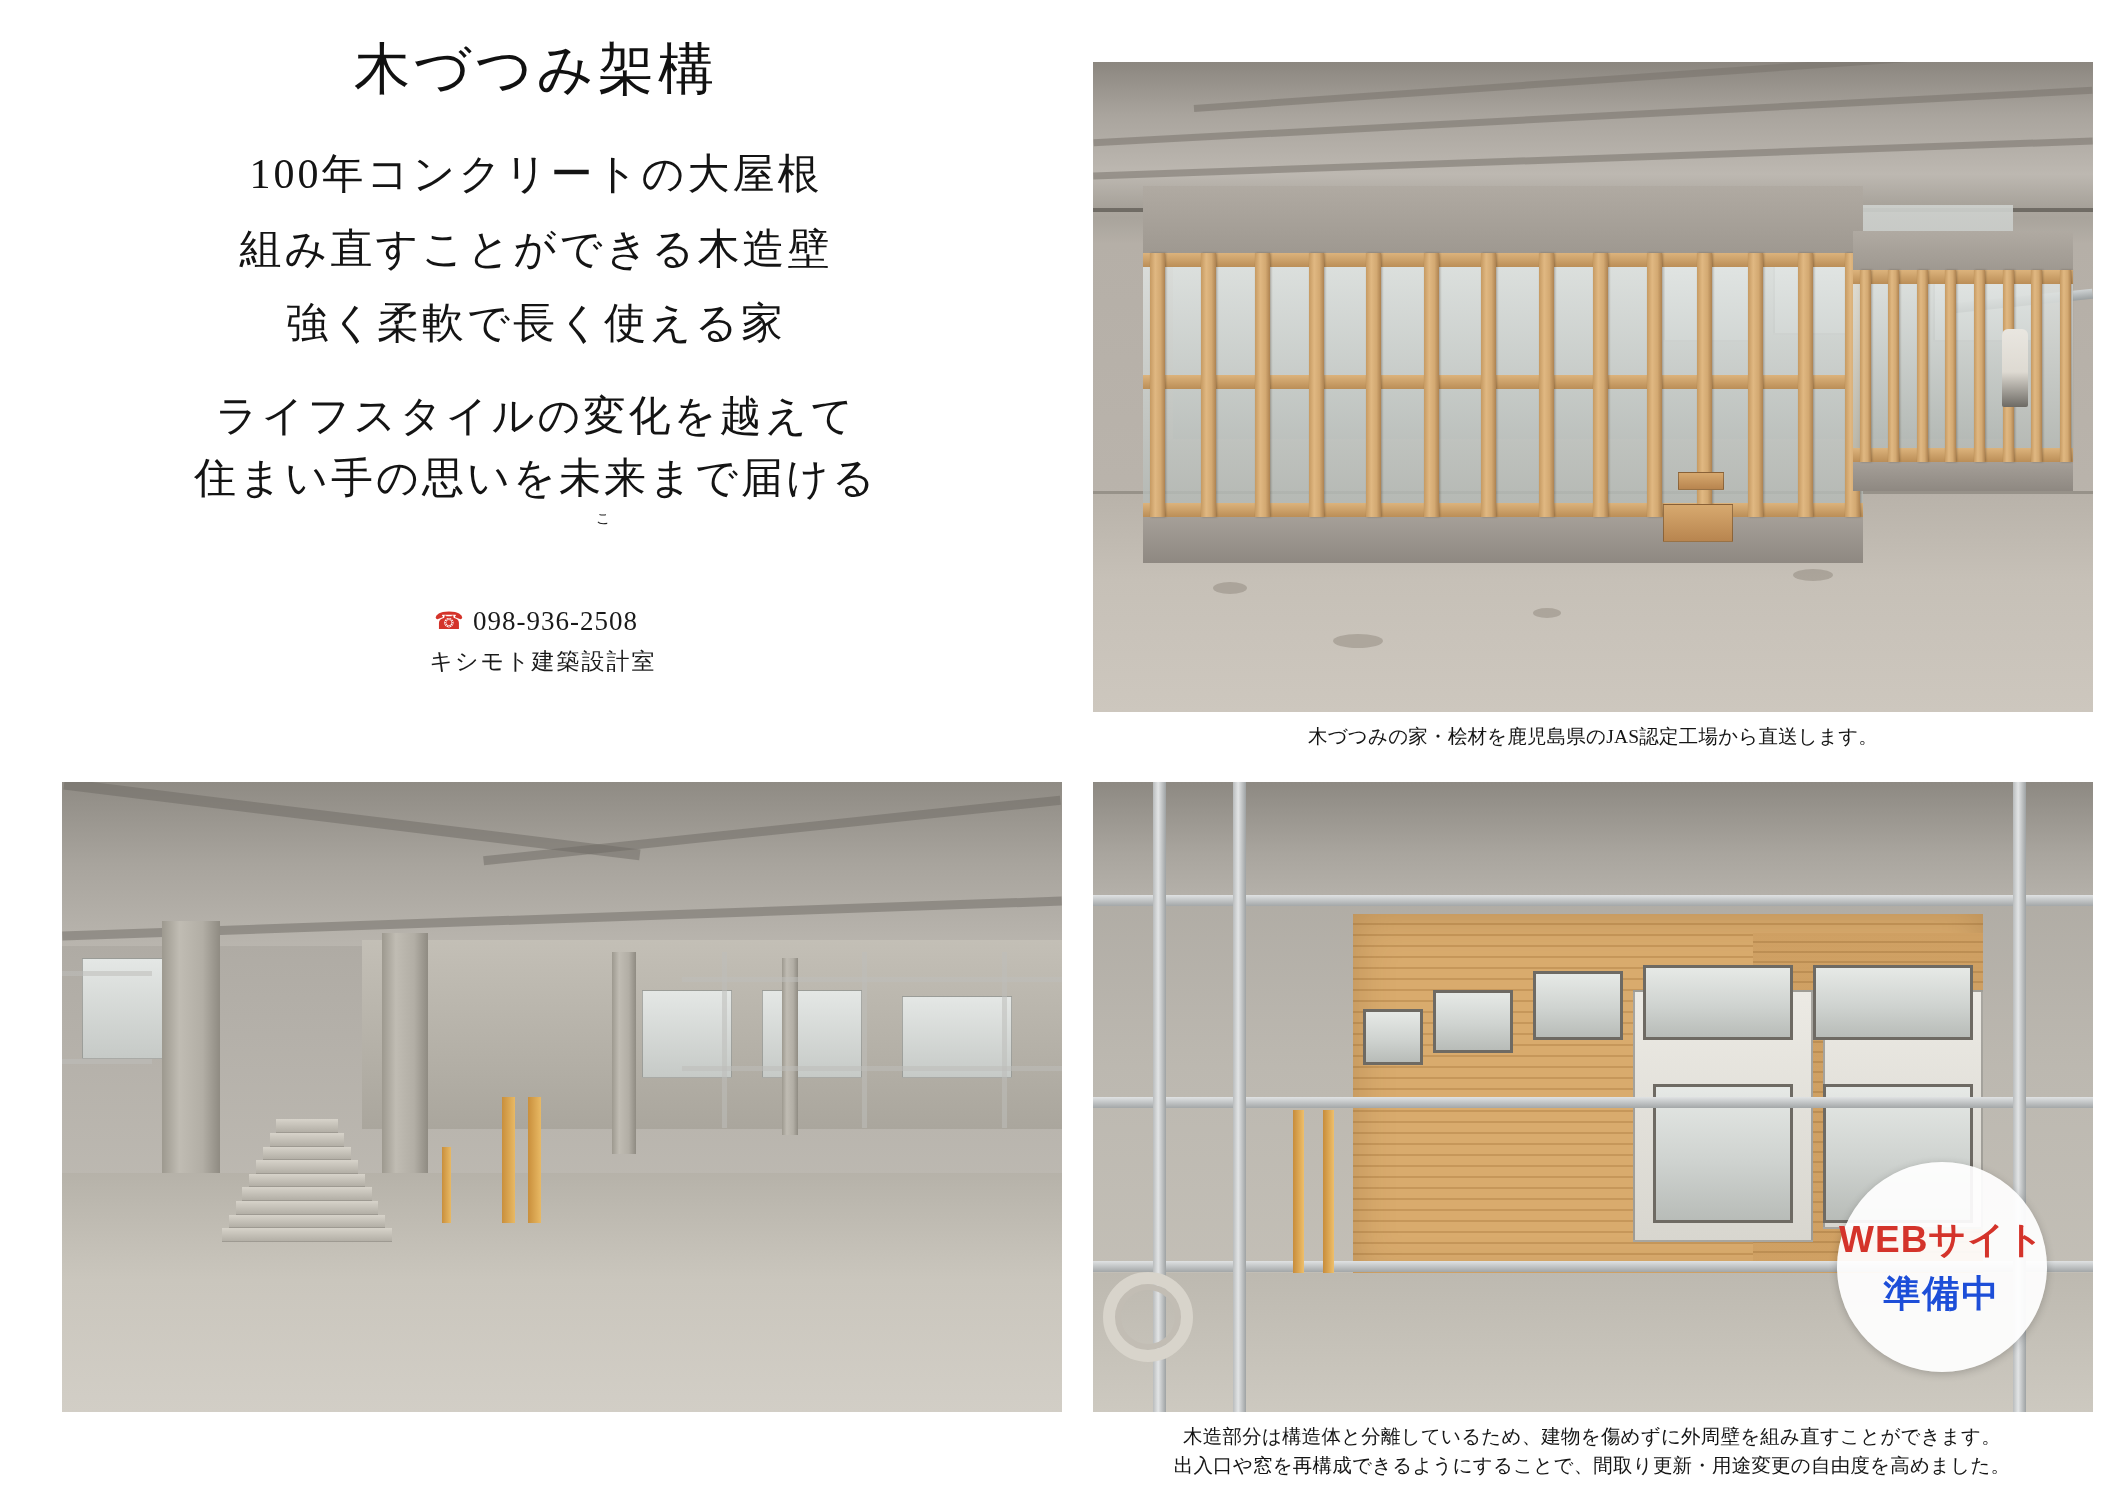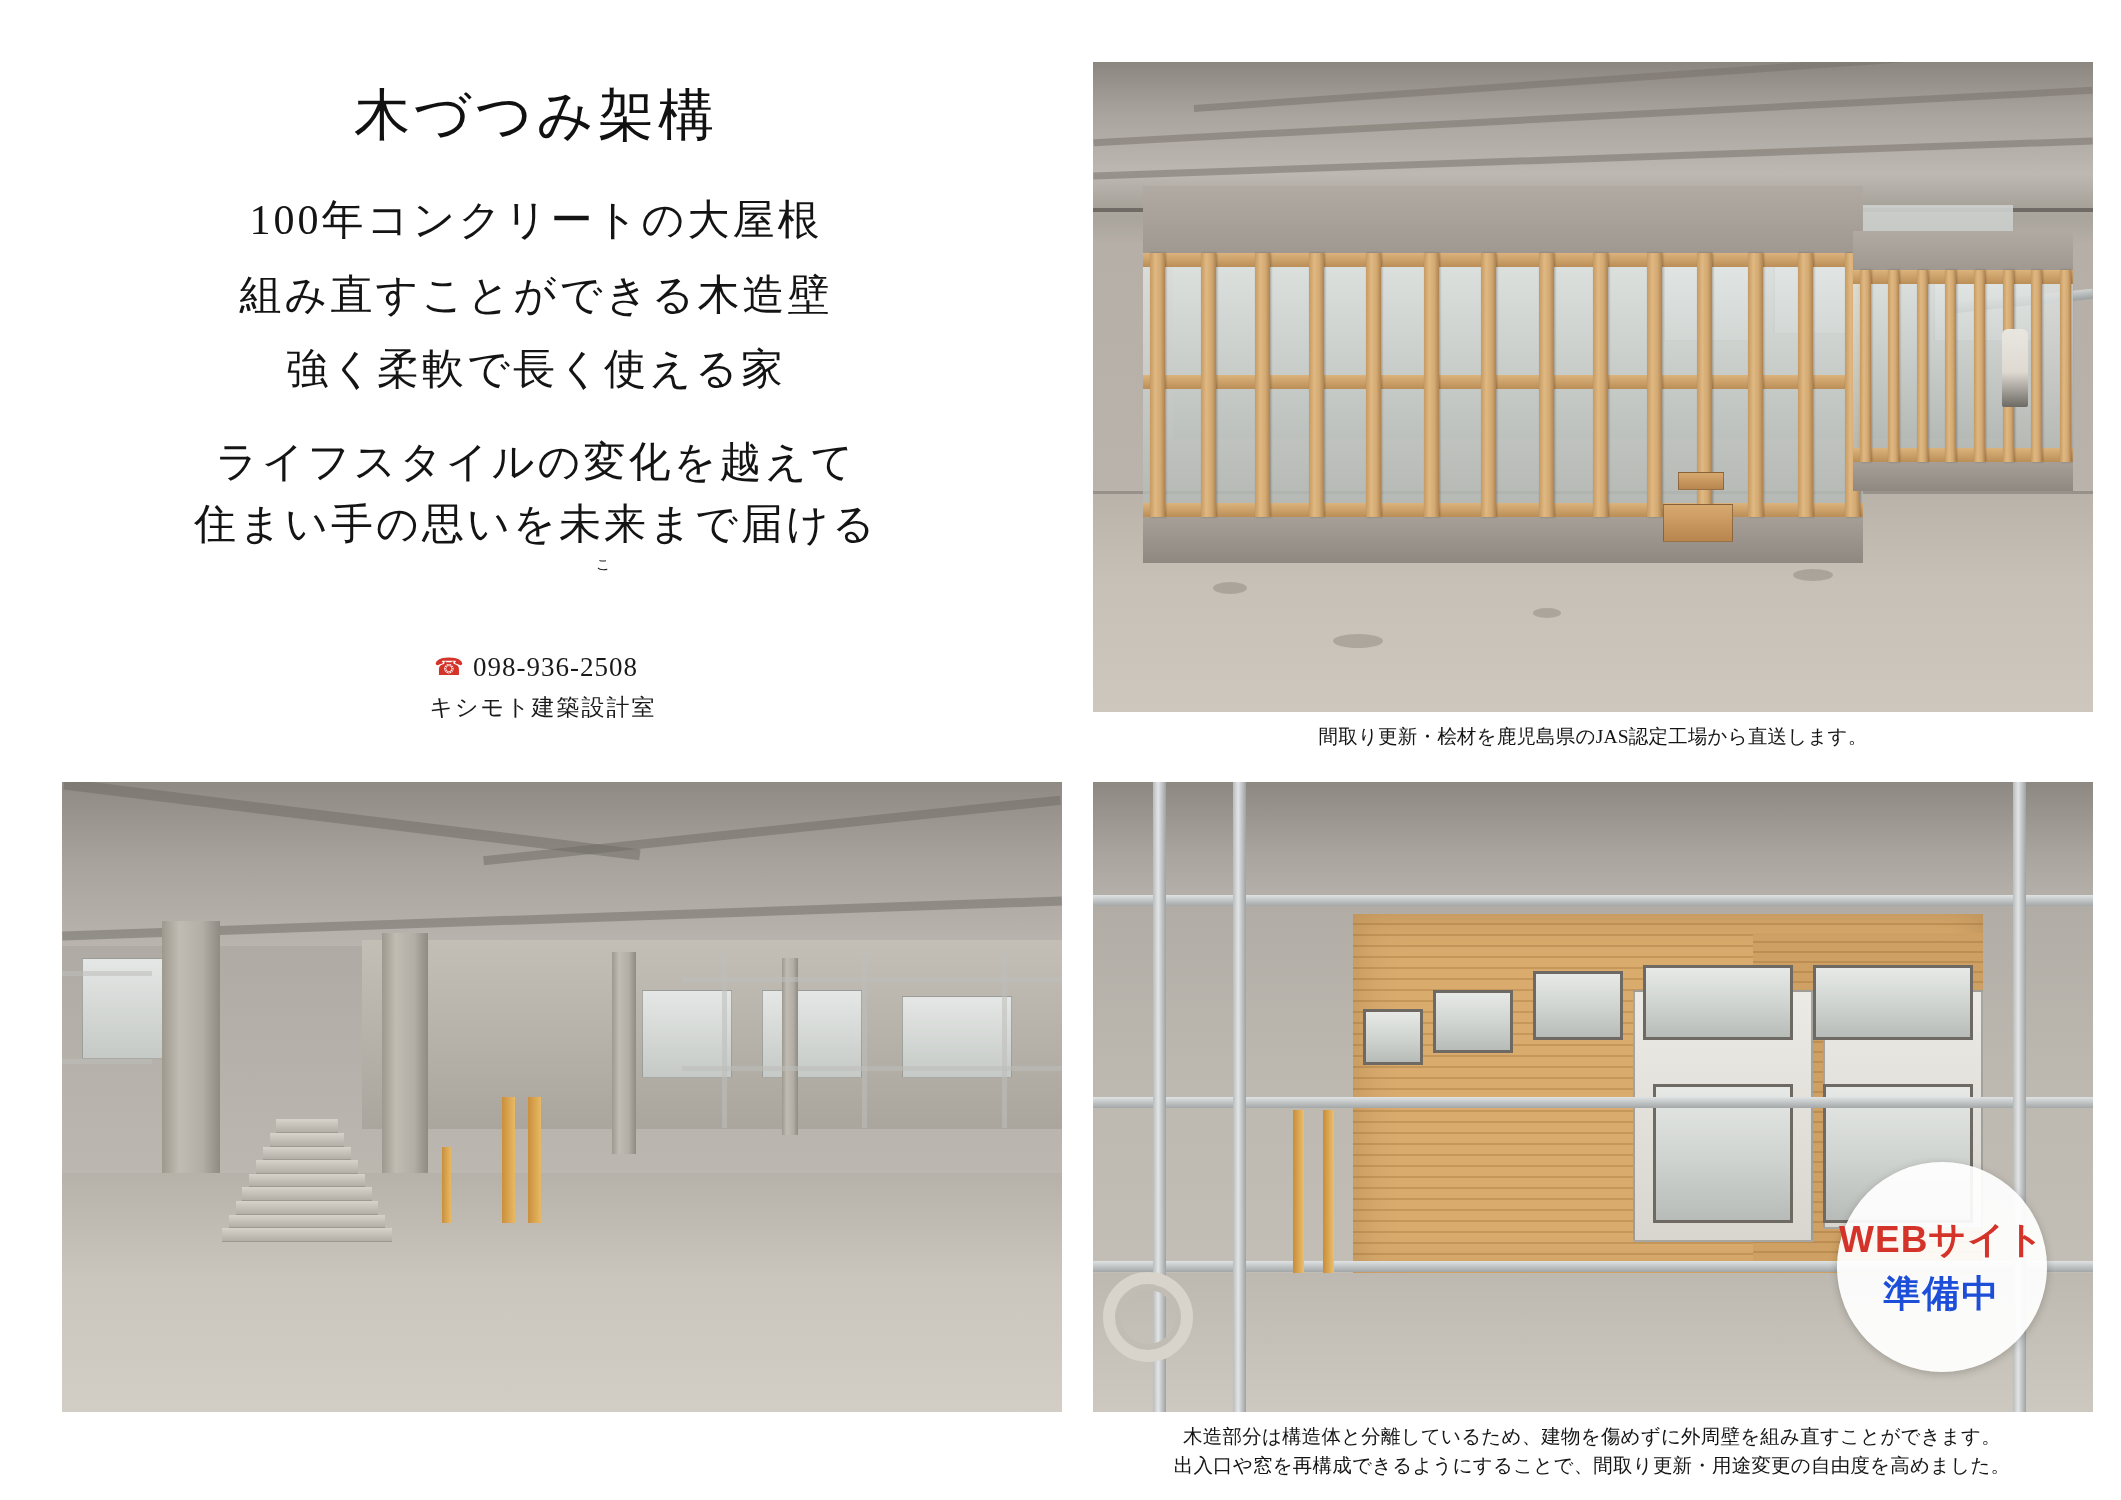--- a/index.html
+++ b/index.html
@@ -21,21 +21,21 @@
   }
 
   
   .text-panel {
     position: absolute;
     left: 0; top: 0;
     width: 1072px; height: 770px;
     display: flex;
     flex-direction: column;
     align-items: center;
-    padding-top: 78px;
+    padding-top: 32px;
   }
   .headline {
     font-size: 56px;
     letter-spacing: 4px;
     margin: 0 0 40px 0;
     font-weight: 400;
     color: #111;
   }
   .tagline {
     font-size: 42px;
@@ -394,21 +394,21 @@
     <div class="p1-worker"></div>
     <div class="p1-box" style="left:57%; top:68%; width:70px; height:38px;"></div>
     <div class="p1-box" style="left:58.5%; top:63%; width:46px; height:18px;"></div>
     <div class="p1-debris" style="left:12%; top:80%; width:34px; height:12px;"></div>
     <div class="p1-debris" style="left:24%; top:88%; width:50px; height:14px;"></div>
     <div class="p1-debris" style="left:44%; top:84%; width:28px; height:10px;"></div>
     <div class="p1-debris" style="left:70%; top:78%; width:40px; height:12px;"></div>
   </div>
 
   <div class="cap" id="cap-tr">
-    <div>間取り更新・桧材を鹿児島県のJAS認定工場から直送します。</div>
+    <div>木づつみの家・桧材を鹿児島県のJAS認定工場から直送します。</div>
   </div>
 
   <div class="photo" id="photo-bl">
     <div class="p2-bg"></div>
     <div class="p2-ceiling"></div>
     <div class="p2-beam" style="left:0; top:21%; width:100%; height:9px; transform:rotate(-2deg);"></div>
     <div class="p2-beam" style="left:0; top:5%; width:58%; height:11px; transform:rotate(7deg);"></div>
     <div class="p2-beam" style="left:42%; top:7%; width:58%; height:9px; transform:rotate(-6deg);"></div>
 
     <div class="p2-backwall" style="left:30%; top:25%; width:70%; height:30%;"></div>

